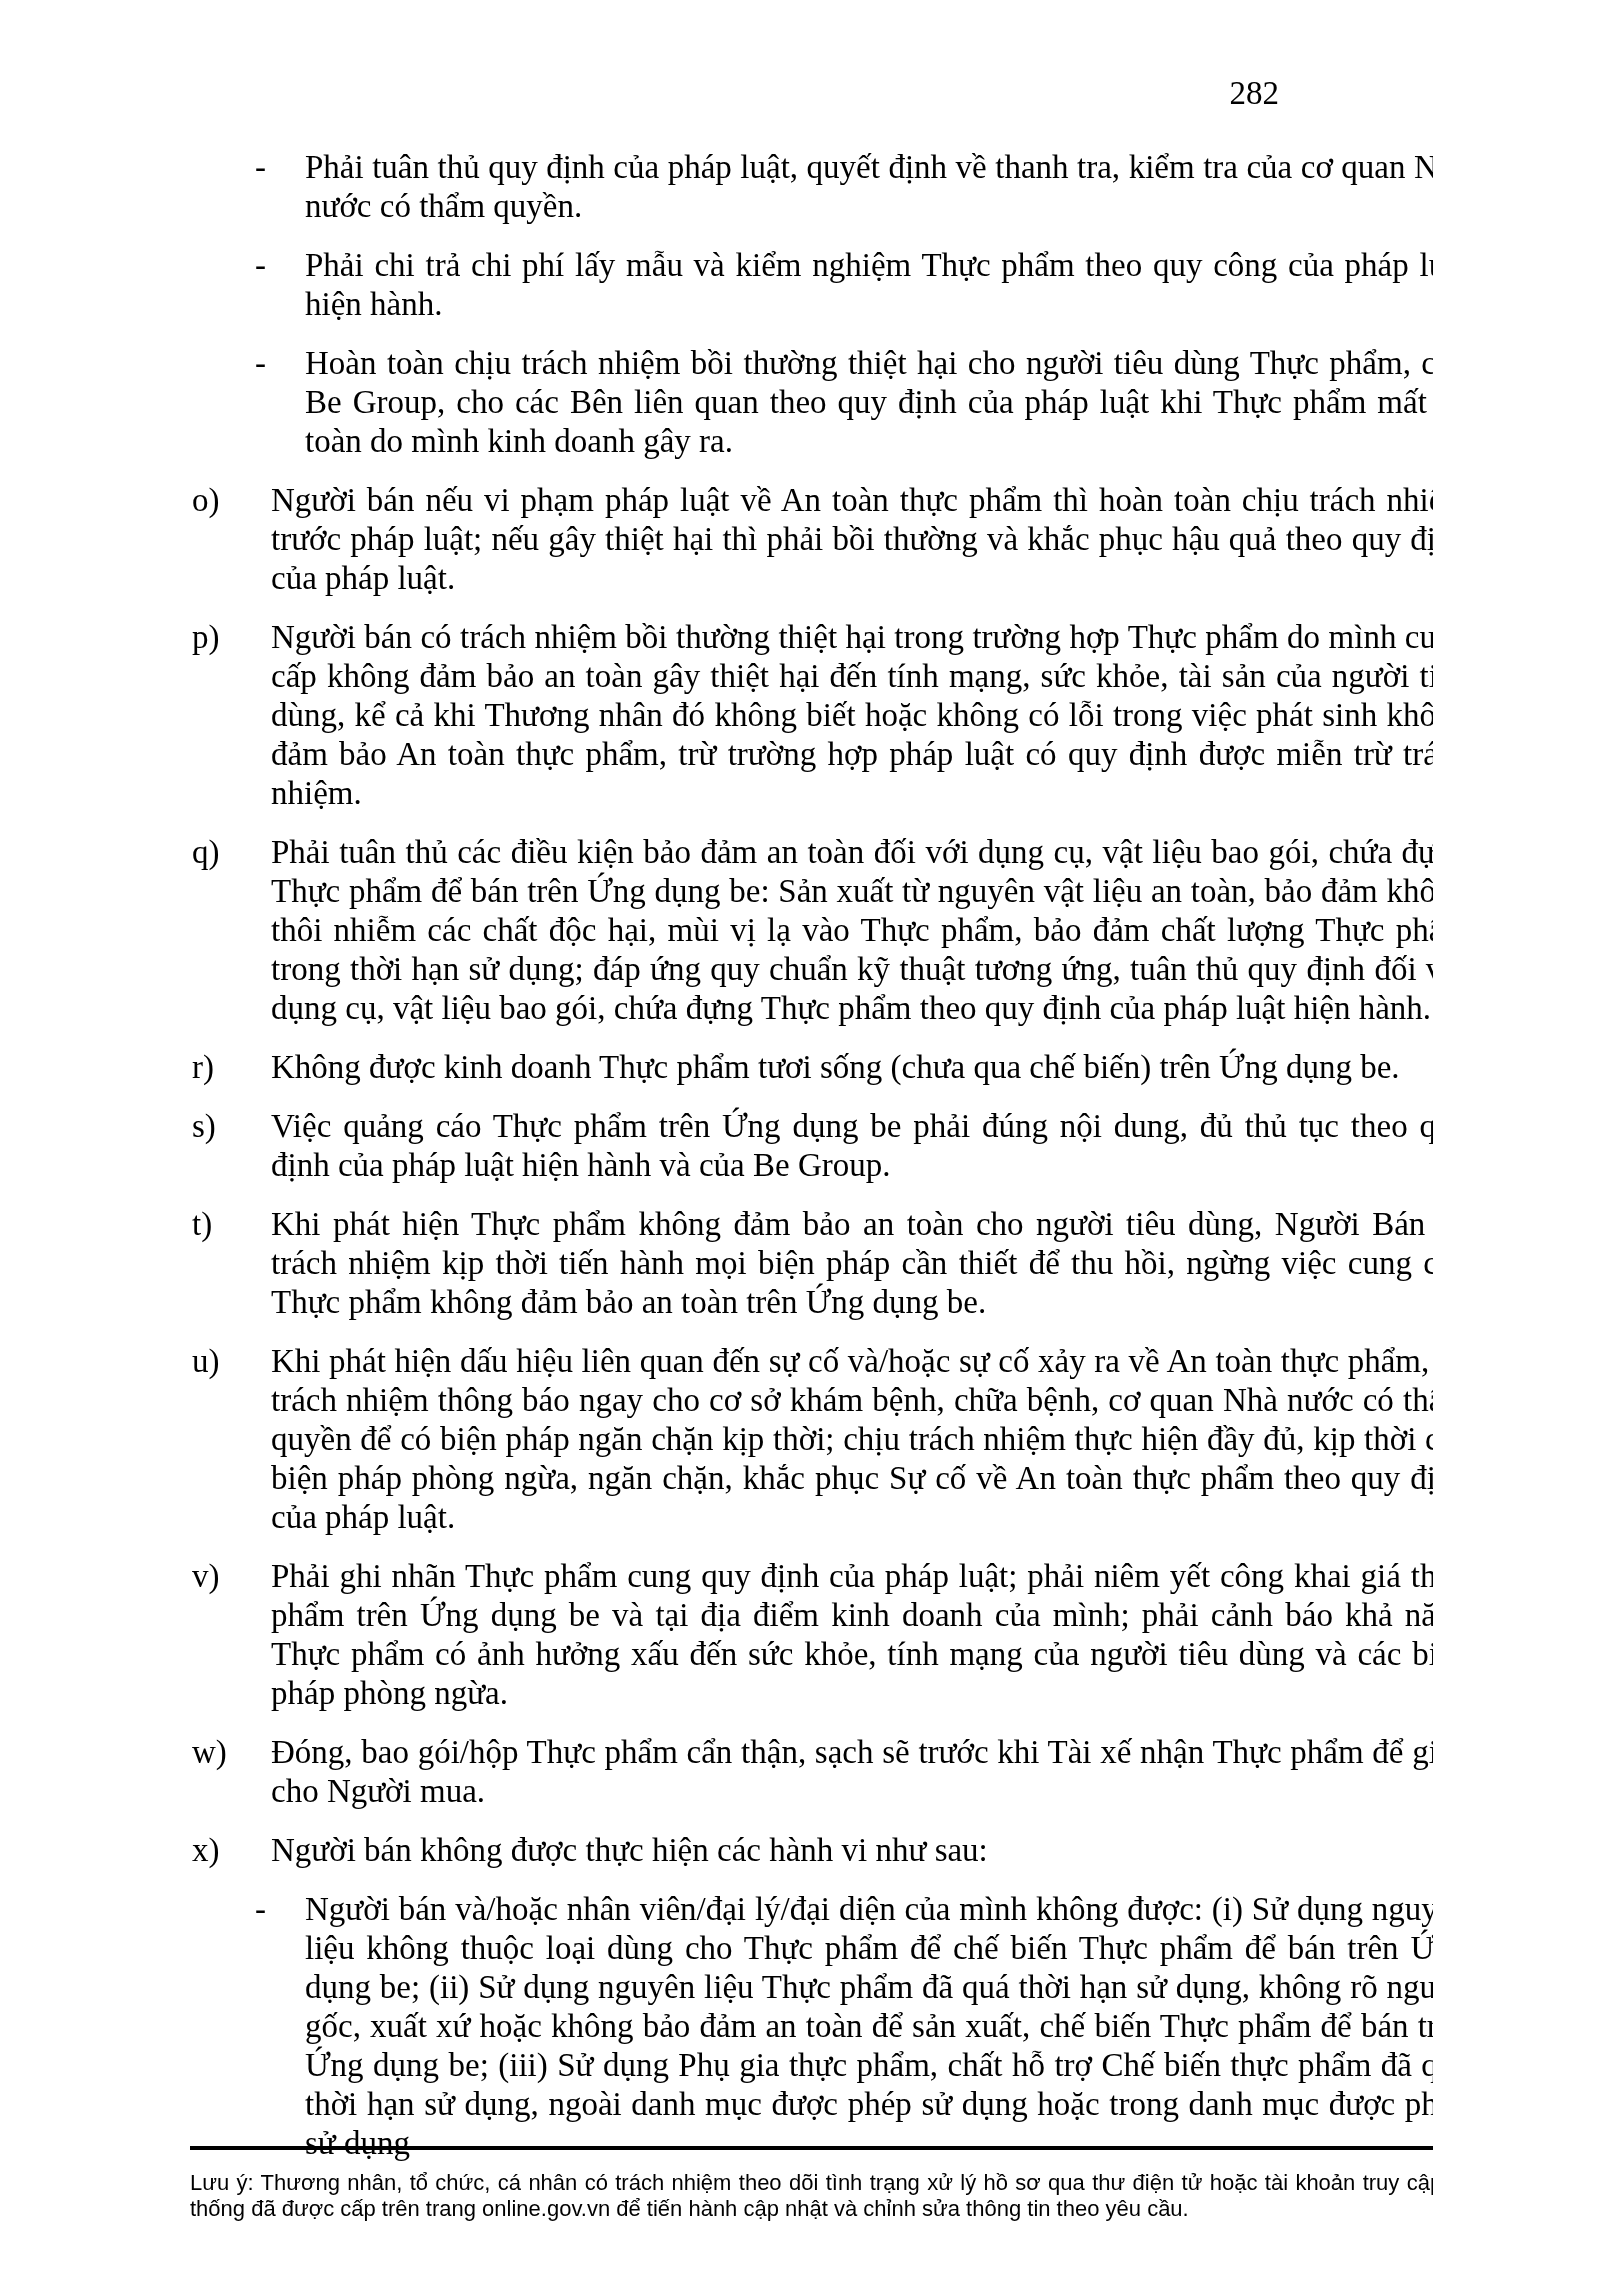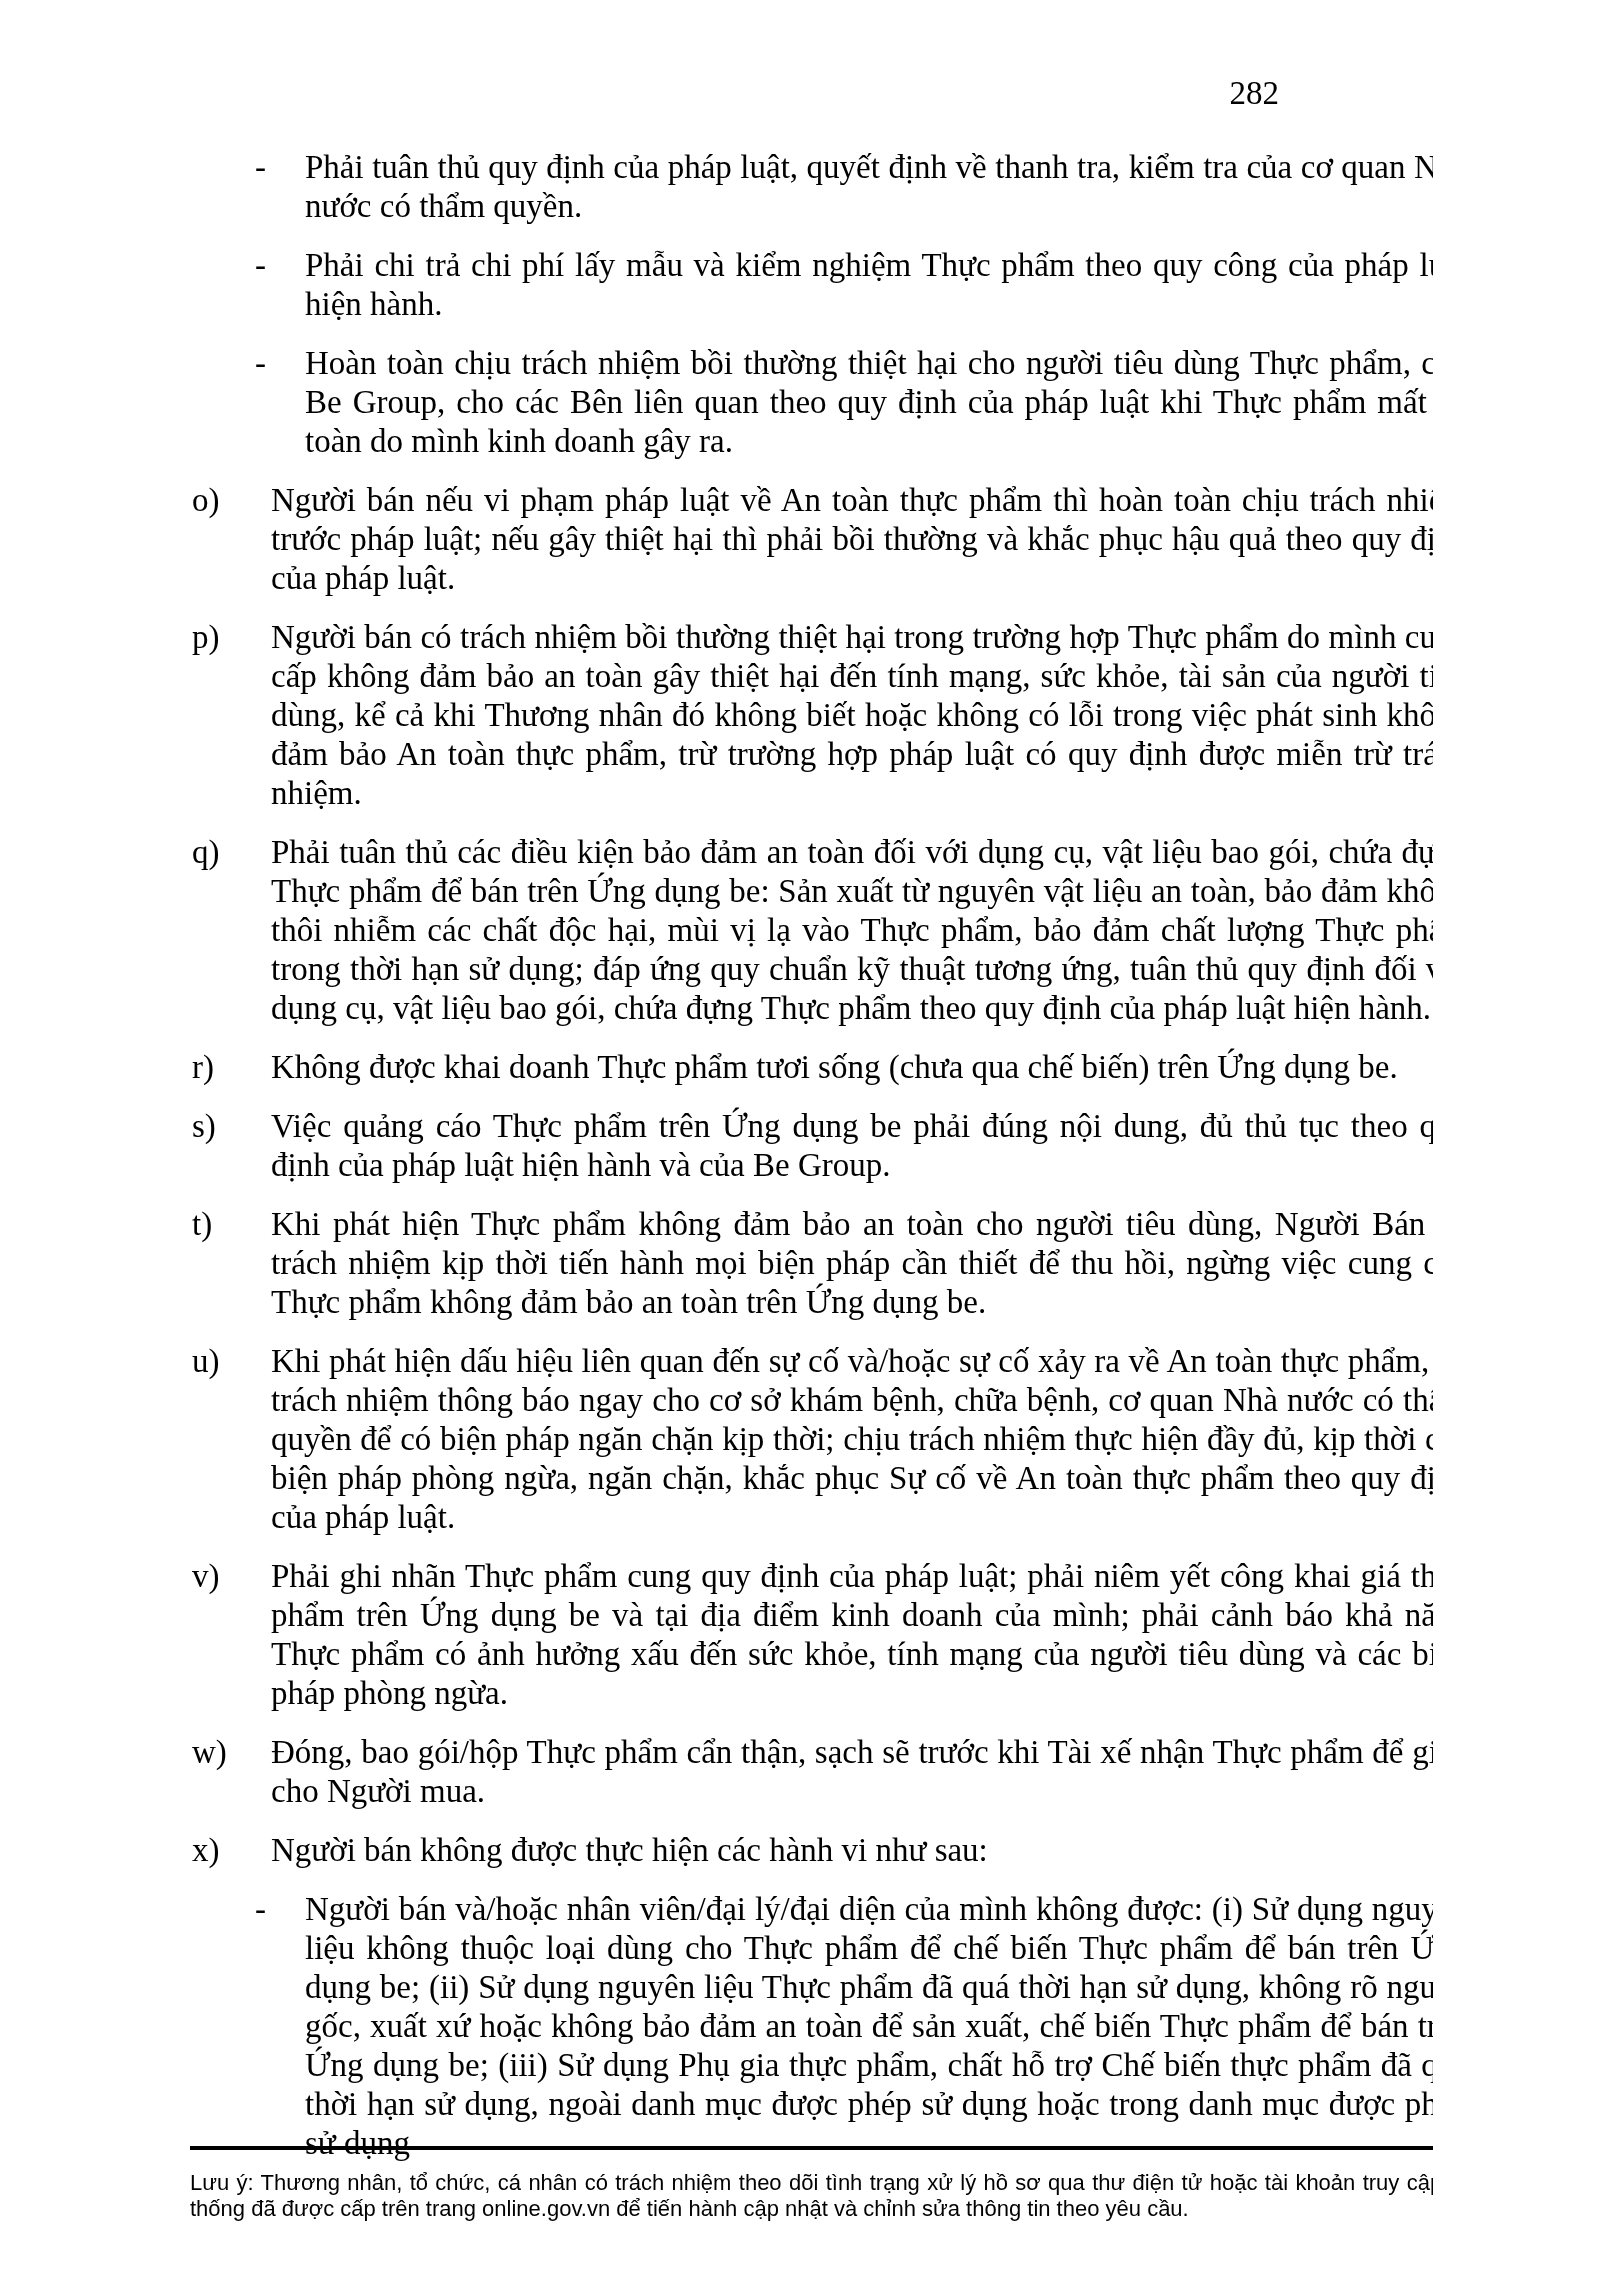--- a/index.html
+++ b/index.html
@@ -83,21 +83,21 @@
       <div class="item main">
     <div class="label">p)</div>
     <div class="text">Người bán có trách nhiệm bồi thường thiệt hại trong trường hợp Thực phẩm do mình cung cấp không đảm bảo an toàn gây thiệt hại đến tính mạng, sức khỏe, tài sản của người tiêu dùng, kể cả khi Thương nhân đó không biết hoặc không có lỗi trong việc phát sinh không đảm bảo An toàn thực phẩm, trừ trường hợp pháp luật có quy định được miễn trừ trách nhiệm.</div>
   </div>
       <div class="item main">
     <div class="label">q)</div>
     <div class="text">Phải tuân thủ các điều kiện bảo đảm an toàn đối với dụng cụ, vật liệu bao gói, chứa đựng Thực phẩm để bán trên Ứng dụng be: Sản xuất từ nguyên vật liệu an toàn, bảo đảm không thôi nhiễm các chất độc hại, mùi vị lạ vào Thực phẩm, bảo đảm chất lượng Thực phẩm trong thời hạn sử dụng; đáp ứng quy chuẩn kỹ thuật tương ứng, tuân thủ quy định đối với dụng cụ, vật liệu bao gói, chứa đựng Thực phẩm theo quy định của pháp luật hiện hành.</div>
   </div>
       <div class="item main">
     <div class="label">r)</div>
-    <div class="text">Không được khai doanh Thực phẩm tươi sống (chưa qua chế biến) trên Ứng dụng be.</div>
+    <div class="text">Không được kinh doanh Thực phẩm tươi sống (chưa qua chế biến) trên Ứng dụng be.</div>
   </div>
       <div class="item main">
     <div class="label">s)</div>
     <div class="text">Việc quảng cáo Thực phẩm trên Ứng dụng be phải đúng nội dung, đủ thủ tục theo quy định của pháp luật hiện hành và của Be Group.</div>
   </div>
       <div class="item main">
     <div class="label">t)</div>
     <div class="text">Khi phát hiện Thực phẩm không đảm bảo an toàn cho người tiêu dùng, Người Bán có trách nhiệm kịp thời tiến hành mọi biện pháp cần thiết để thu hồi, ngừng việc cung cấp Thực phẩm không đảm bảo an toàn trên Ứng dụng be.</div>
   </div>
       <div class="item main">

